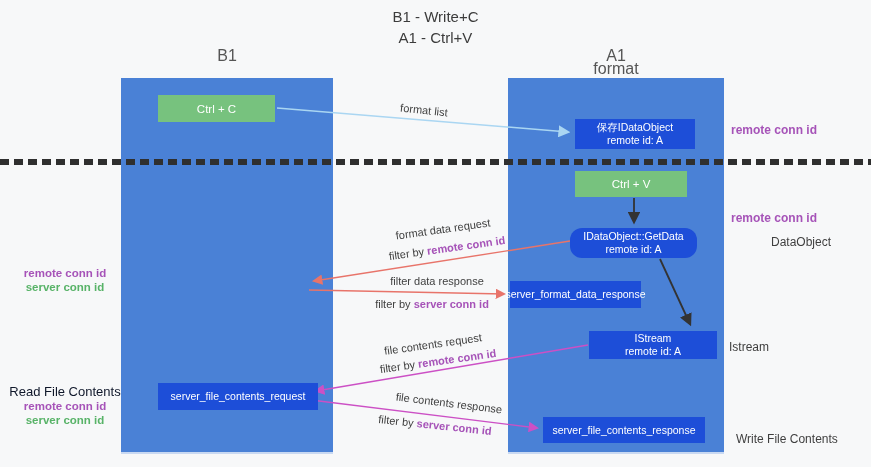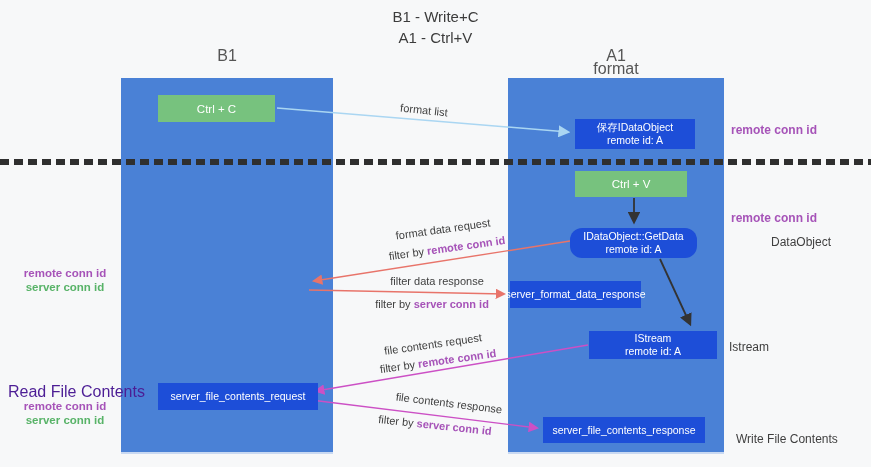--- a/index.html
+++ b/index.html
@@ -122,21 +122,21 @@
   <div class="side-label purple" style="left:731px;top:211px;">remote conn id</div>
   <div class="side-label" style="left:771px;top:235px;">DataObject</div>
   <div class="side-label" style="left:729px;top:340px;">Istream</div>
   <div class="side-label" style="left:736px;top:432px;">Write File Contents</div>
 
   <div class="lblgroup" style="left:10px;top:266px;width:110px;">
     <div class="purple">remote conn id</div>
     <div class="greenlbl">server conn id</div>
   </div>
   <div class="lblgroup" style="left:8px;top:385px;width:114px;">
-    <div style="color:#4c1d95;font-size:16px;">Read File Contents</div>
+    <div style="color:#0f172a;font-size:13px;">Read File Contents</div>
     <div class="purple">remote conn id</div>
     <div class="greenlbl">server conn id</div>
   </div>
 
   <div class="flow-label" style="left:424px;top:110px;transform:translate(-50%,-50%) rotate(6deg);">format list</div>
 
   <div class="flow-label" style="left:443px;top:229px;transform:translate(-50%,-50%) rotate(-8deg);">format data request</div>
   <div class="flow-label" style="left:447px;top:248px;transform:translate(-50%,-50%) rotate(-8deg);">
     <span>filter by </span><span class="purple">remote conn id</span>
   </div>

